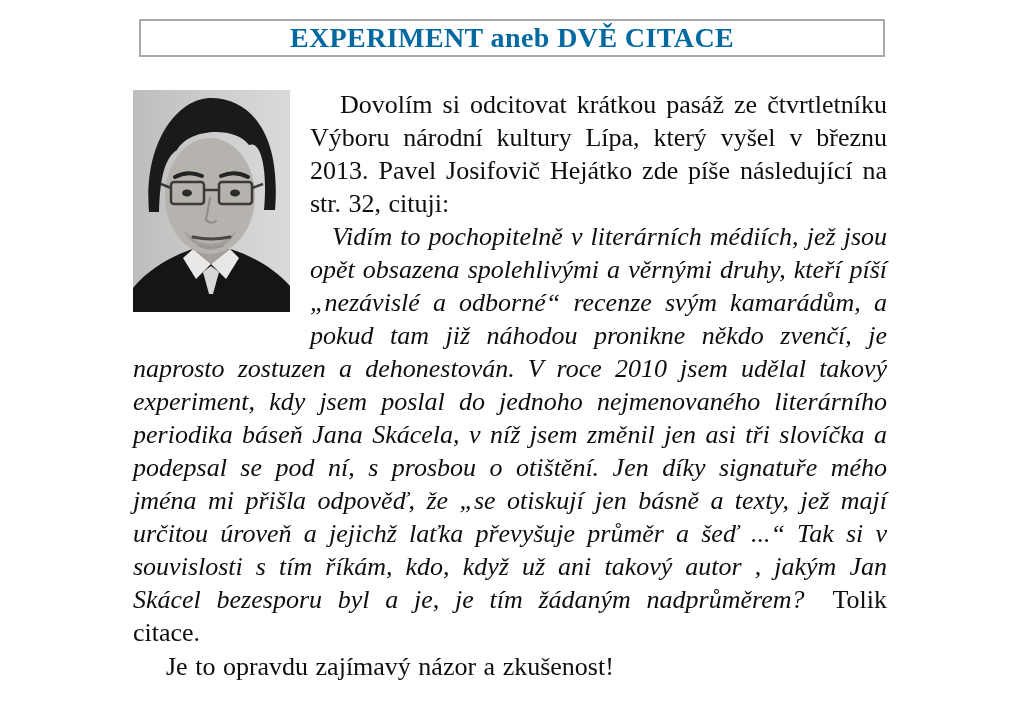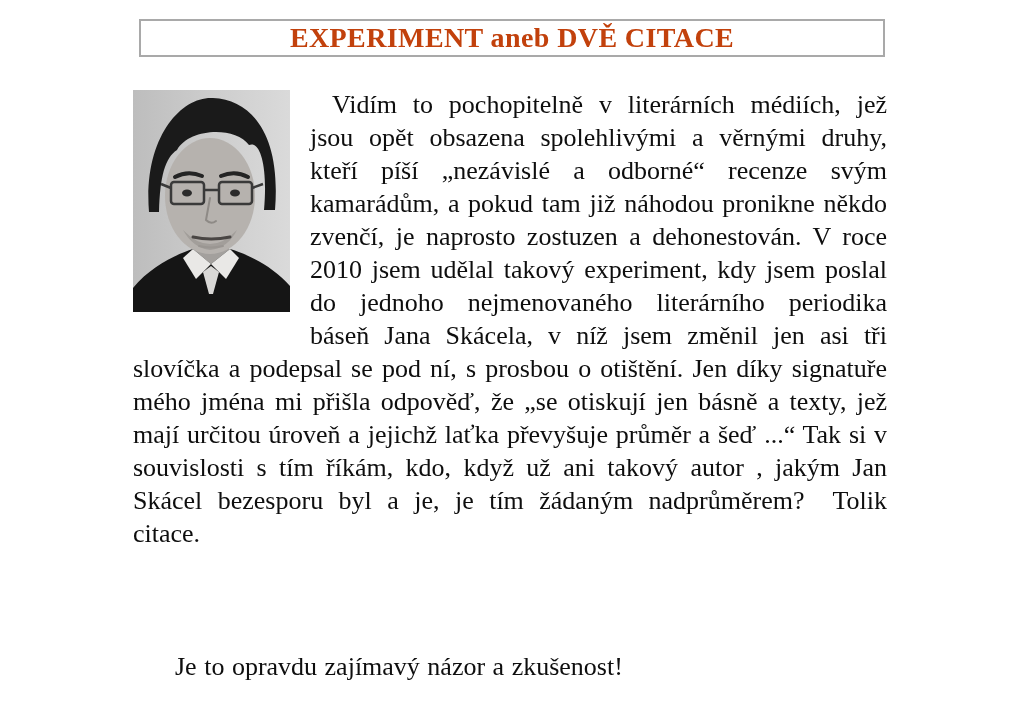--- a/index.html
+++ b/index.html
@@ -27,21 +27,21 @@
     background: #ffffff;
     display: flex;
     align-items: center;
     justify-content: center;
   }
   .title-box h1 {
     margin: 0;
     font-size: 28px;
     font-weight: bold;
     letter-spacing: 0.4px;
-    color: #c2410c;
+    color: #0369a1;
     white-space: nowrap;
   }
   .content {
     position: absolute;
     left: 133px;
     top: 88px;
     width: 754px;
     font-size: 26px;
     line-height: 33px;
     text-align: justify;
@@ -57,25 +57,25 @@
   }
   .photo-frame svg { display: block; }
   p.intro {
     margin: 0;
     text-indent: 30px;
   }
   p.quote {
     margin: 0;
     text-indent: 22px;
   }
-  .q-italic { }
+  .q-italic { font-style: italic; }
   .q-regular { font-style: normal; margin-left: 28px; }
   p.closing {
     position: absolute;
-    left: 142px;
+    left: 133px;
     top: 650px;
     width: 754px;
     margin: 0;
     font-size: 26px;
     line-height: 33px;
     text-indent: 33px;
     text-align: left;
     word-spacing: 1px;
   }
 </style>
@@ -127,20 +127,21 @@
         <path d="M66,156 Q78,159 90,156" stroke="#9a9692" stroke-width="2" fill="none" stroke-linecap="round"></path>
 
         <path d="M0,222 L0,198 C18,176 44,164 60,159 L78,174 L97,159 C114,164 140,176 157,196 L157,222 Z" fill="#151515"></path>
 
         <path d="M60,159 L78,174 L63,189 L50,168 Z" fill="#e9e8e6"></path>
         <path d="M97,159 L78,174 L93,189 L106,168 Z" fill="#e9e8e6"></path>
         <path d="M70,182 L78,176 L86,182 L80,204 L76,204 Z" fill="#d9d8d6"></path>
       </svg>
     </div>
 
+    <p class="intro">Dovolím si odcitovat krátkou pasáž ze čtvrtletníku Výboru národní kultury Lípa, který vyšel v březnu 2013. Pavel Josifovič Hejátko zde píše následující na str. 32, cituji:</p>
 
     <p class="quote"><span class="q-italic">Vidím to pochopitelně v literárních médiích, jež jsou opět obsazena spolehlivými a věrnými druhy, kteří  píší „nezávislé a odborné“ recenze svým kamarádům, a pokud tam již náhodou pronikne někdo zvenčí, je naprosto zostuzen a dehonestován.  V roce 2010 jsem udělal takový experiment, kdy jsem poslal do jednoho nejmenovaného literárního periodika báseň Jana Skácela, v níž jsem změnil jen asi tři slovíčka a podepsal se pod ní, s prosbou o otištění. Jen díky signatuře mého jména mi přišla odpověď, že „se otiskují jen básně a texty, jež mají určitou úroveň a jejichž laťka převyšuje průměr a šeď ...“ Tak si v souvislosti s tím říkám, kdo, když už ani takový autor , jakým Jan Skácel bezesporu byl a je, je tím žádaným nadprůměrem?</span><span class="q-regular">Tolik citace.</span></p>
 
   </div>
 
   <p class="closing">Je to opravdu zajímavý názor a zkušenost!</p>
 
 </div>
 
 </body></html>

